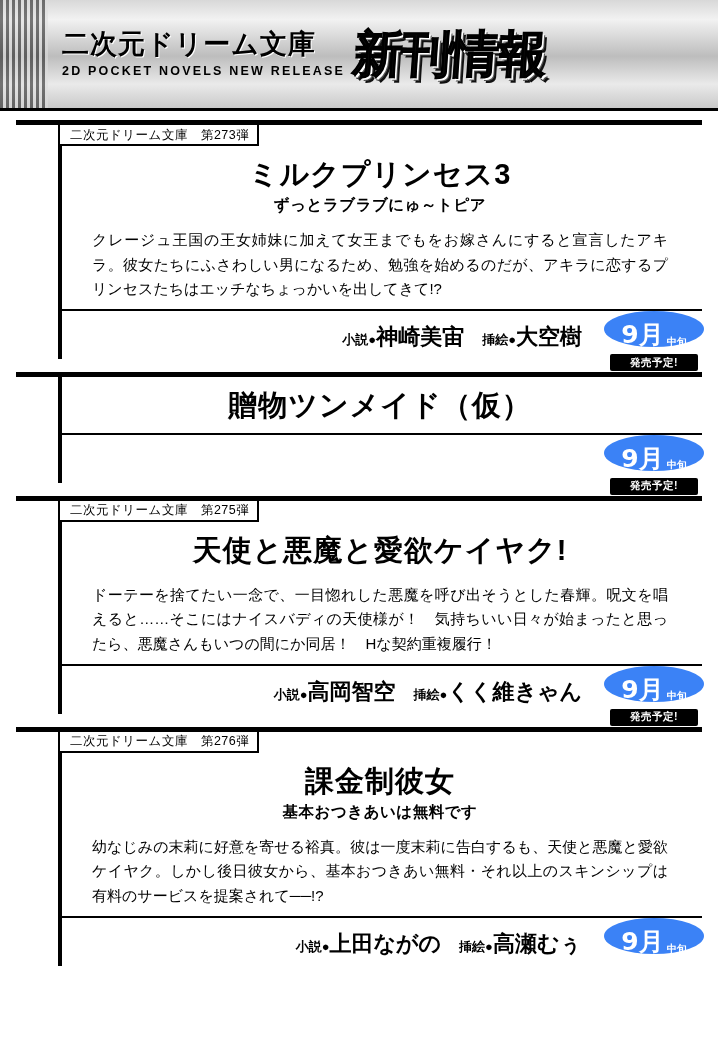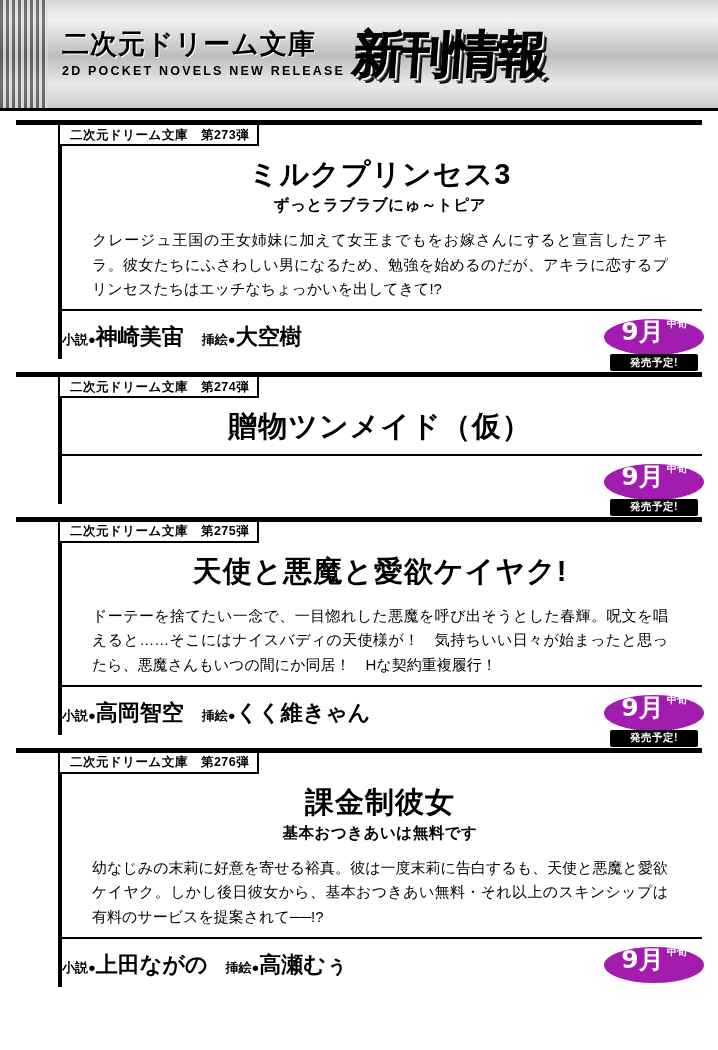--- a/index.html
+++ b/index.html
@@ -91,21 +91,21 @@
     display: flex;
     align-items: stretch;
     height: 21px;
     margin-top: 0;
   }
   .vol-label {
     border: 2px solid #000;
     border-top: none;
     padding: 1px 8px 0 10px;
     font-size: 12.5px;
-    font-weight: bold;
+    font-weight: normal;
     letter-spacing: .5px;
     display: flex;
     align-items: center;
     background: #fff;
     margin-left: 42px;
   }
   .vol-tail {
     flex: 1;
     position: relative;
   }
@@ -148,21 +148,22 @@
     display: flex;
     align-items: center;
     border-top: 2px solid #000;
     margin: 2px 0 0 0;
     padding-top: 4px;
     min-height: 44px;
     position: relative;
   }
   .credits {
     flex: 1;
-    text-align: left;
+    text-align: right;
+    padding-left: 10px;
     padding-right: 120px;
     white-space: nowrap;
   }
   .cred-lbl {
     font-size: 13px;
     font-weight: bold;
   }
   .cred-dot {
     font-size: 13px;
   }
@@ -180,27 +181,26 @@
     bottom: -2px;
     width: 100px;
     height: 50px;
     z-index: 5;
   }
   .badge-oval {
     position: absolute;
     left: 0; top: 0;
     width: 100px;
     height: 36px;
-    background: #a21caf;
+    background: #3b82f6;
     border-radius: 50% / 50%;
     display: flex;
-    align-items: flex-start;
+    align-items: flex-end;
     justify-content: center;
     color: #fff;
-    margin-top: 8px;
   }
   .badge-month {
     font-size: 25px;
     font-weight: bold;
     line-height: 1;
     font-family: "DejaVu Sans", "Liberation Sans", sans-serif;
   }
   .badge-mid {
     font-size: 10px;
     font-weight: bold;
@@ -261,24 +261,20 @@
             <span class="badge-mid">中旬</span>
           </div>
           <div class="badge-note">発売予定!</div>
         </div>
       </div>
     </div>
   </div>
 
   <div class="entry">
     <div class="entry-top-rule"></div>
-    <div class="entry-head">
-      <div class="vol-label">二次元ドリーム文庫　第274弾</div>
-      <div class="vol-tail"></div>
-    </div>
     <div class="entry-body">
       <div class="titles">
         <div class="title-main">贈物ツンメイド（仮）</div>
         <div class="title-sub"></div>
       </div>
       <div class="credits-row">
         <div class="badge">
           <div class="badge-oval">
             <span class="badge-month">9月</span>
             <span class="badge-mid">中旬</span>

